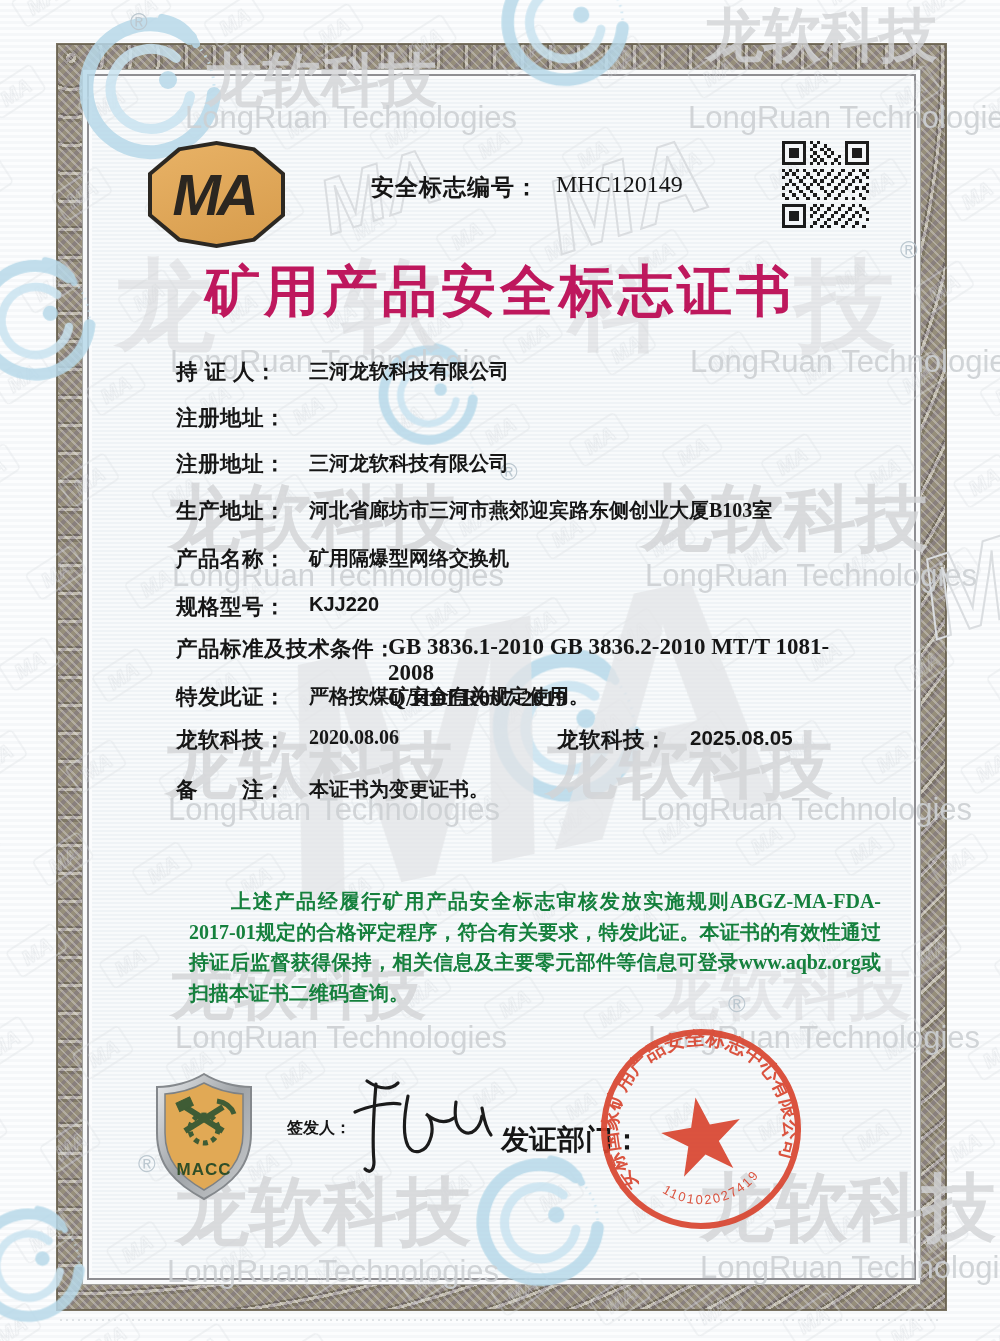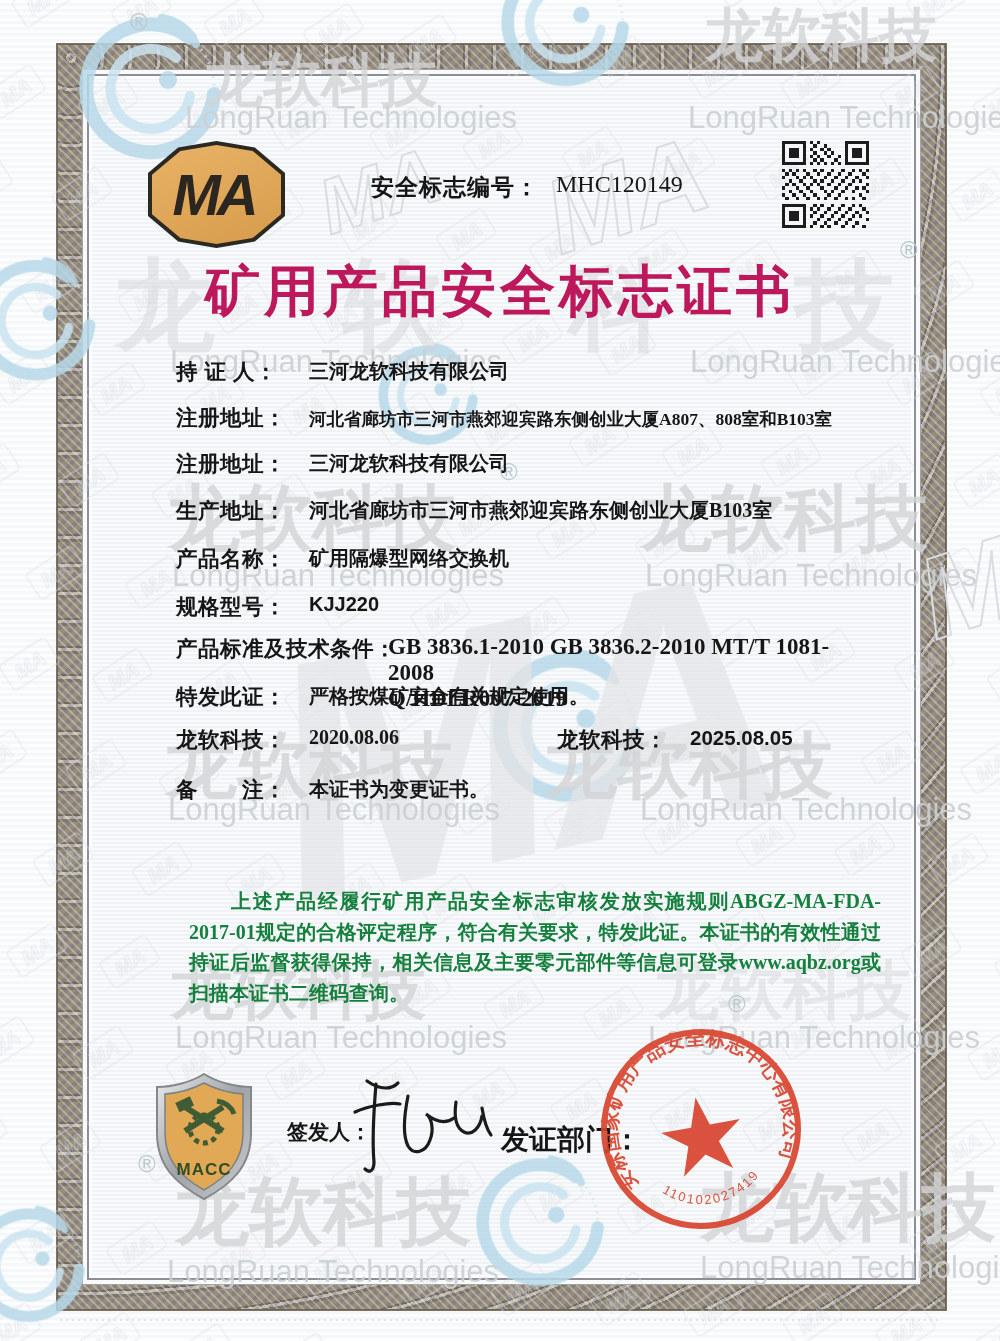--- a/index.html
+++ b/index.html
@@ -47,21 +47,21 @@
   .val{position:absolute;left:133px;top:1px;font-size:20px;font-family:"Liberation Serif",serif;font-weight:600}
   .val-sm{font-size:17.5px;top:4px;letter-spacing:0}
   .val-sans{font-family:"Liberation Sans",sans-serif;font-weight:700;font-size:20px}
   .val-std{left:212px;top:0;font-size:23px;line-height:26px;white-space:normal;width:480px}
   .lab2{position:absolute;left:381px;top:0}
   .val2{position:absolute;left:514px;top:1px;font-size:20.5px;font-family:Liberation Sans, sans-serif;font-weight:600}
 
   .statement{position:absolute;left:189px;top:886px;width:692px;font-size:20px;line-height:30.5px;
     text-indent:42px;font-family:"Liberation Serif",serif;font-weight:600;text-align:justify;color:#15803d}
 
-  .sign-label{position:absolute;left:287px;top:1118px;font-size:21px;font-weight:700}
+  .sign-label{position:absolute;left:287px;top:1118px;font-size:16px;font-weight:700}
   .issuer-label{position:absolute;left:501px;top:1121px;font-size:28px;font-weight:700}
   .sig{position:absolute;left:338px;top:1068px}
   .shield{position:absolute;left:147px;top:1071px}
   .seal{position:absolute;left:595px;top:1023px;opacity:.92}
 </style>
 </head>
 <body>
 
 <div class="band">
   <div class="paper"></div>
@@ -186,21 +186,20 @@
   </svg>
 
   <div class="title">矿用产品安全标志证书</div>
 
   <div class="row" style="top:357px">
     <span class="lab">持 证 人：</span>
     <span class="val">三河龙软科技有限公司</span>
   </div>
   <div class="row" style="top:403px">
     <span class="lab">注册地址：</span>
-    <span class="val val-sm">河北省廊坊市三河市燕郊迎宾路东侧创业大厦A807、808室和B103室</span>
   </div>
   <div class="row" style="top:449px">
     <span class="lab">注册地址：</span>
     <span class="val">三河龙软科技有限公司</span>
   </div>
   <div class="row" style="top:496px">
     <span class="lab">生产地址：</span>
     <span class="val">河北省廊坊市三河市燕郊迎宾路东侧创业大厦B103室</span>
   </div>
   <div class="row" style="top:544px">

